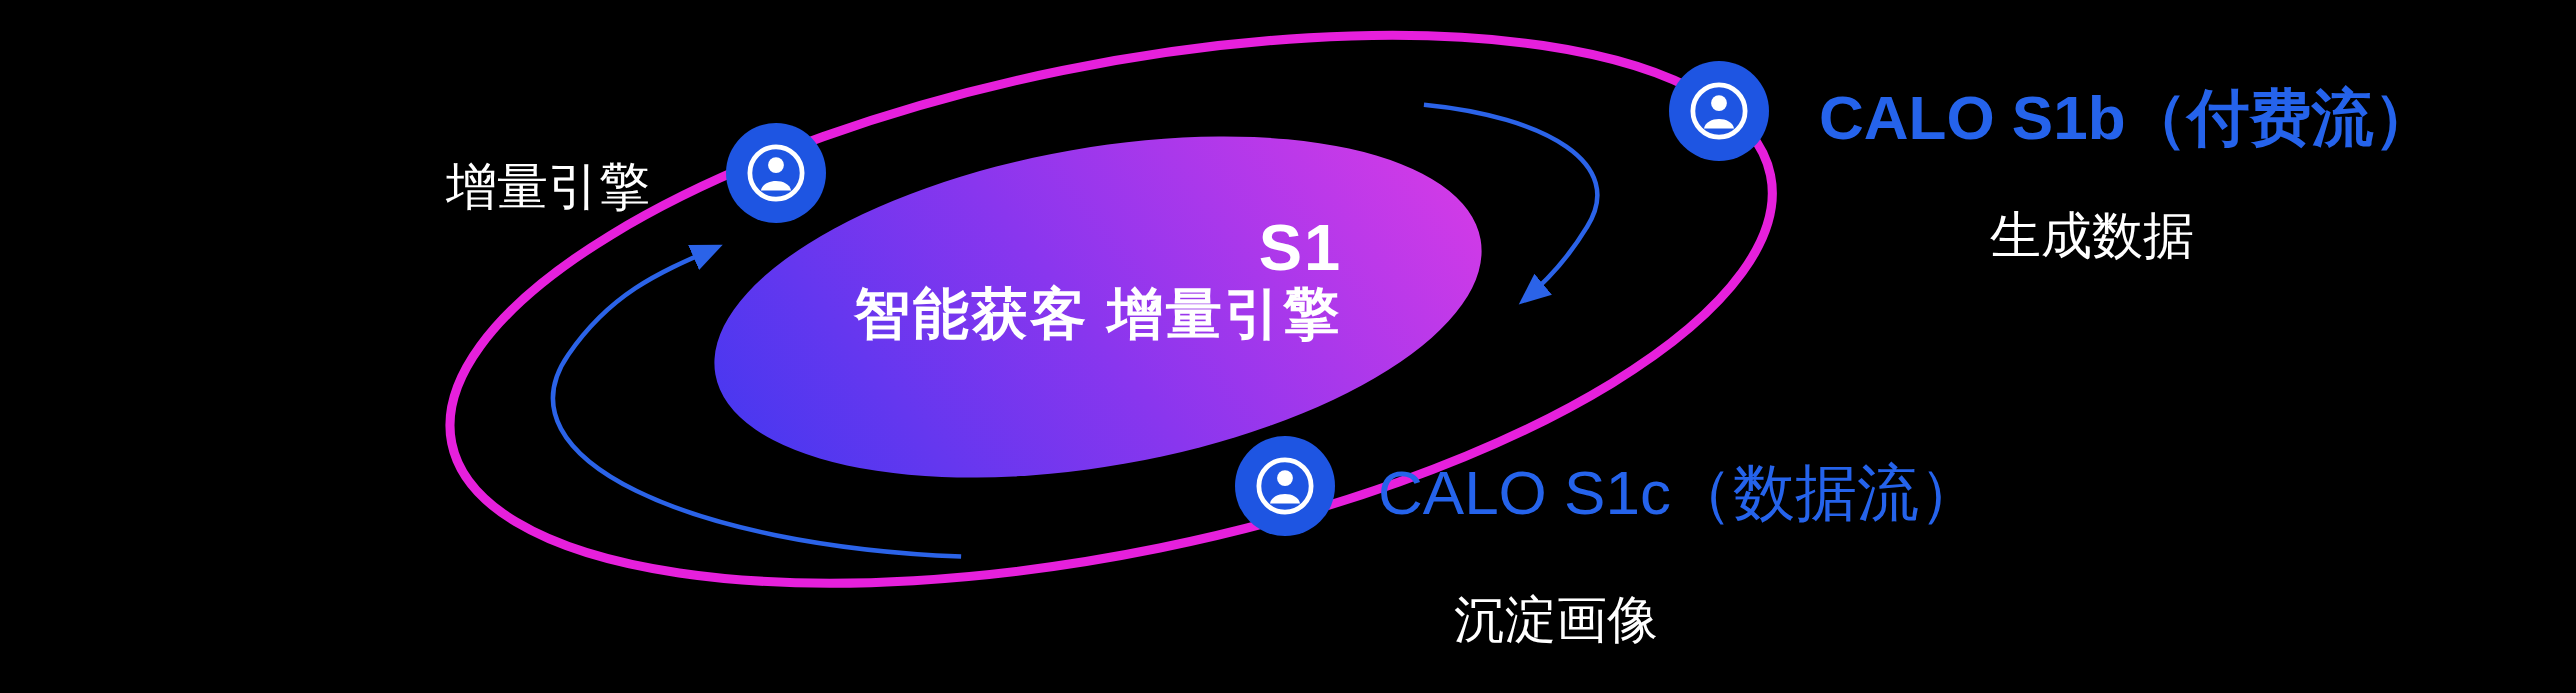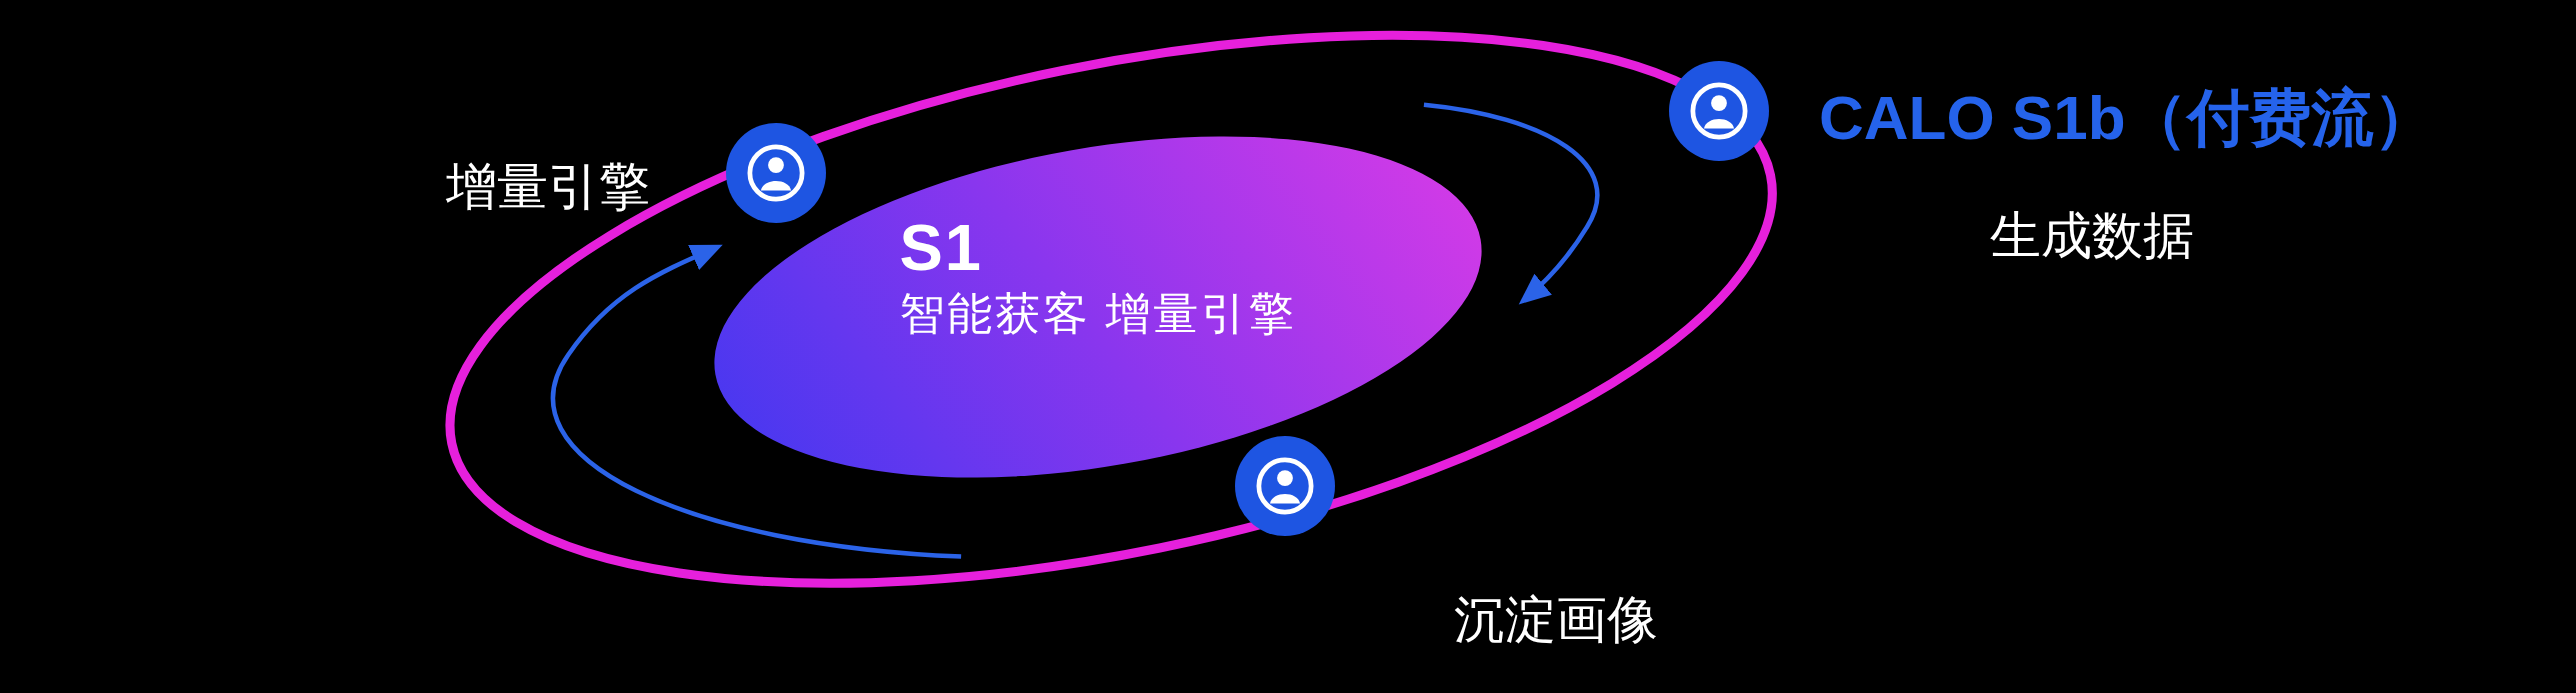--- a/index.html
+++ b/index.html
@@ -31,34 +31,34 @@
     transform: translate(-50%, -50%) rotate(-10deg);
     border-radius: 50%;
     background: linear-gradient(62deg, #3F38F0 0%, #8A36EE 48%, #DC3BE6 100%);
     z-index: 2;
   }
   .core-text {
     position: absolute;
     left: 1098px;
     top: 276px;
     transform: translate(-50%, -50%);
-    text-align: left;
+    text-align: right;
     color: #ffffff;
     z-index: 3;
     white-space: nowrap;
   }
   .core-title {
     font-size: 65px;
     font-weight: 600;
     line-height: 76px;
     letter-spacing: 1.8px;
   }
   .core-subtitle {
-    font-size: 45px;
-    font-weight: 400;
+    font-size: 56px;
+    font-weight: 700;
     line-height: 56px;
     letter-spacing: 2.7px;
   }
   .node {
     position: absolute;
     width: 100px;
     height: 100px;
     transform: translate(-50%, -50%);
     border-radius: 50%;
     background: #1E55E2;
@@ -136,16 +136,17 @@
   <div class="label-blue s1b-label">CALO S1b（付费流）</div>
   <div class="label-white s1b-sub">生成数据</div>
 
   <div class="node node-c">
     <svg viewBox="0 0 48 48">
       <circle cx="24" cy="24" r="16.5" fill="none" stroke="#ffffff" stroke-width="3"></circle>
       <circle cx="24" cy="19" r="5" fill="#ffffff"></circle>
       <path d="M14.5 35 c 1.5 -8 17.5 -8 19 0 z" fill="#ffffff"></path>
     </svg>
   </div>
+  <div class="label-blue s1c-label">CALO S1c（数据流）</div>
   <div class="label-white s1c-sub">沉淀画像</div>
 
 </div>
 
 
 </body></html>

